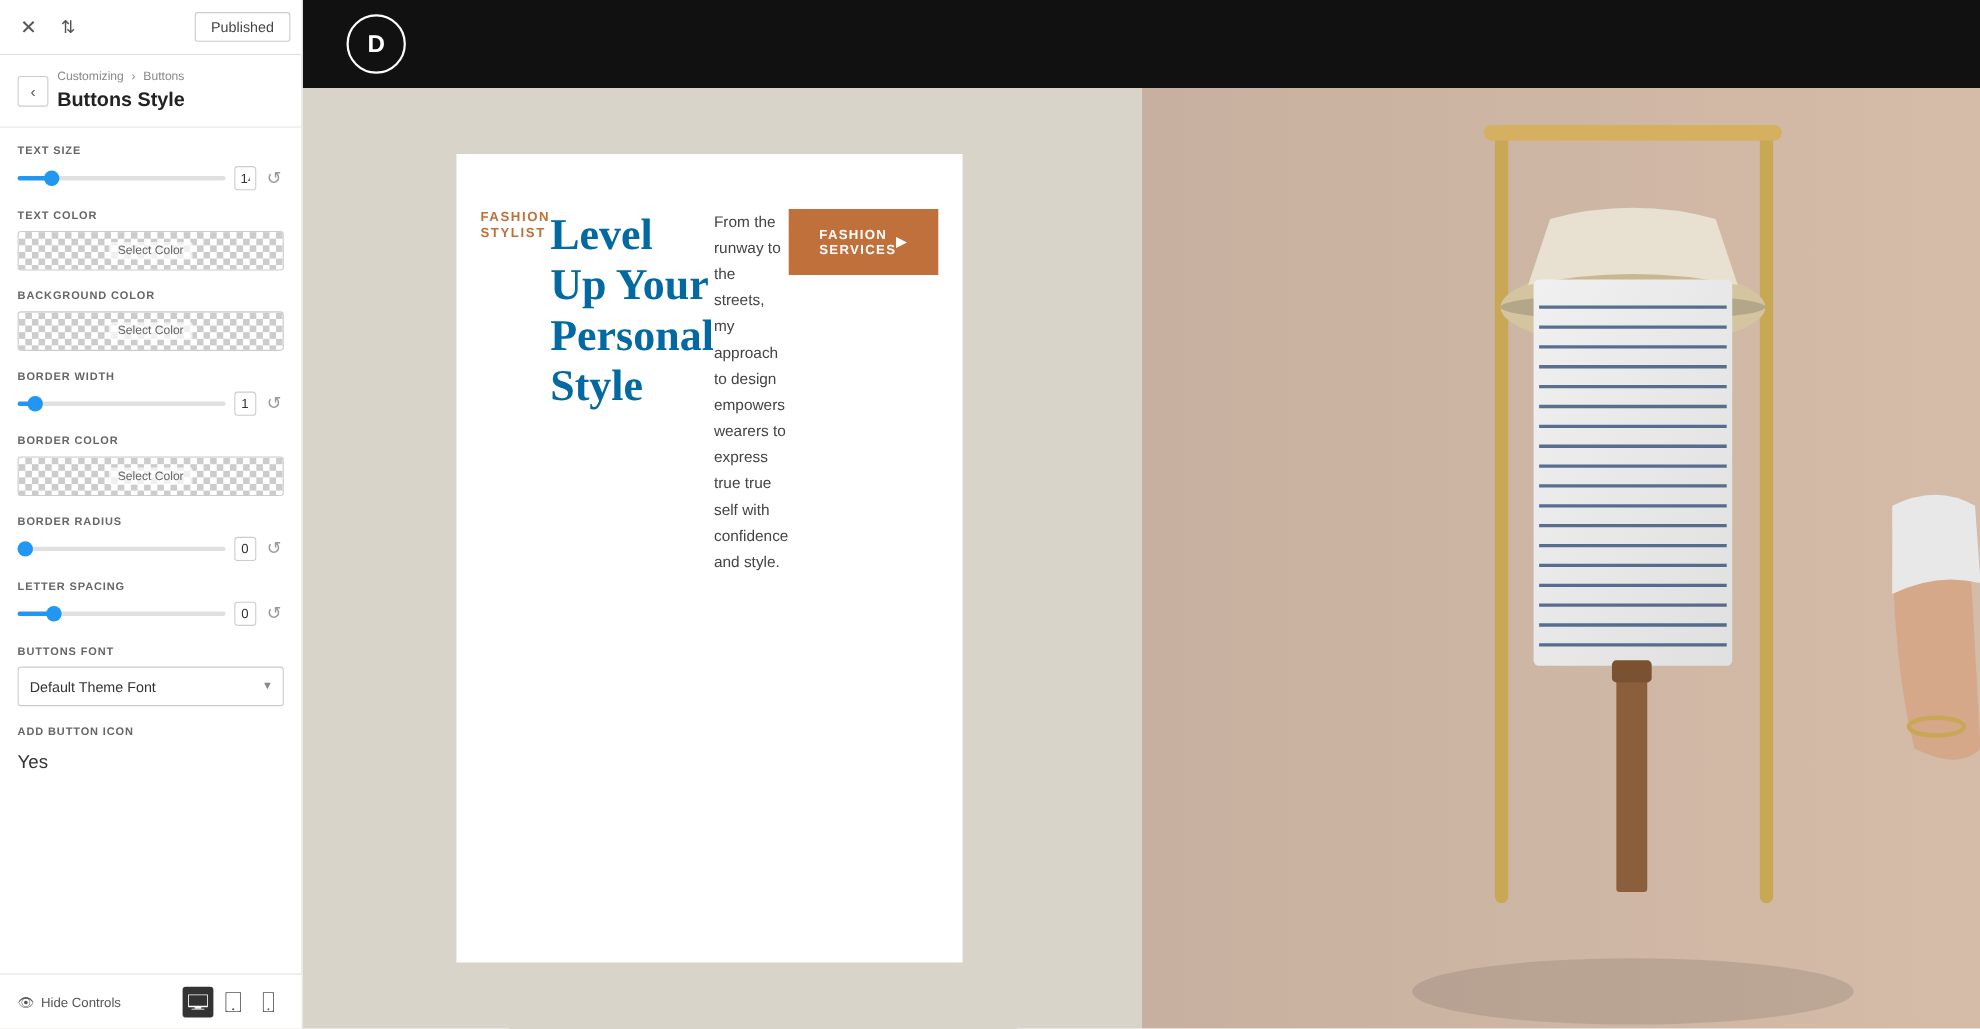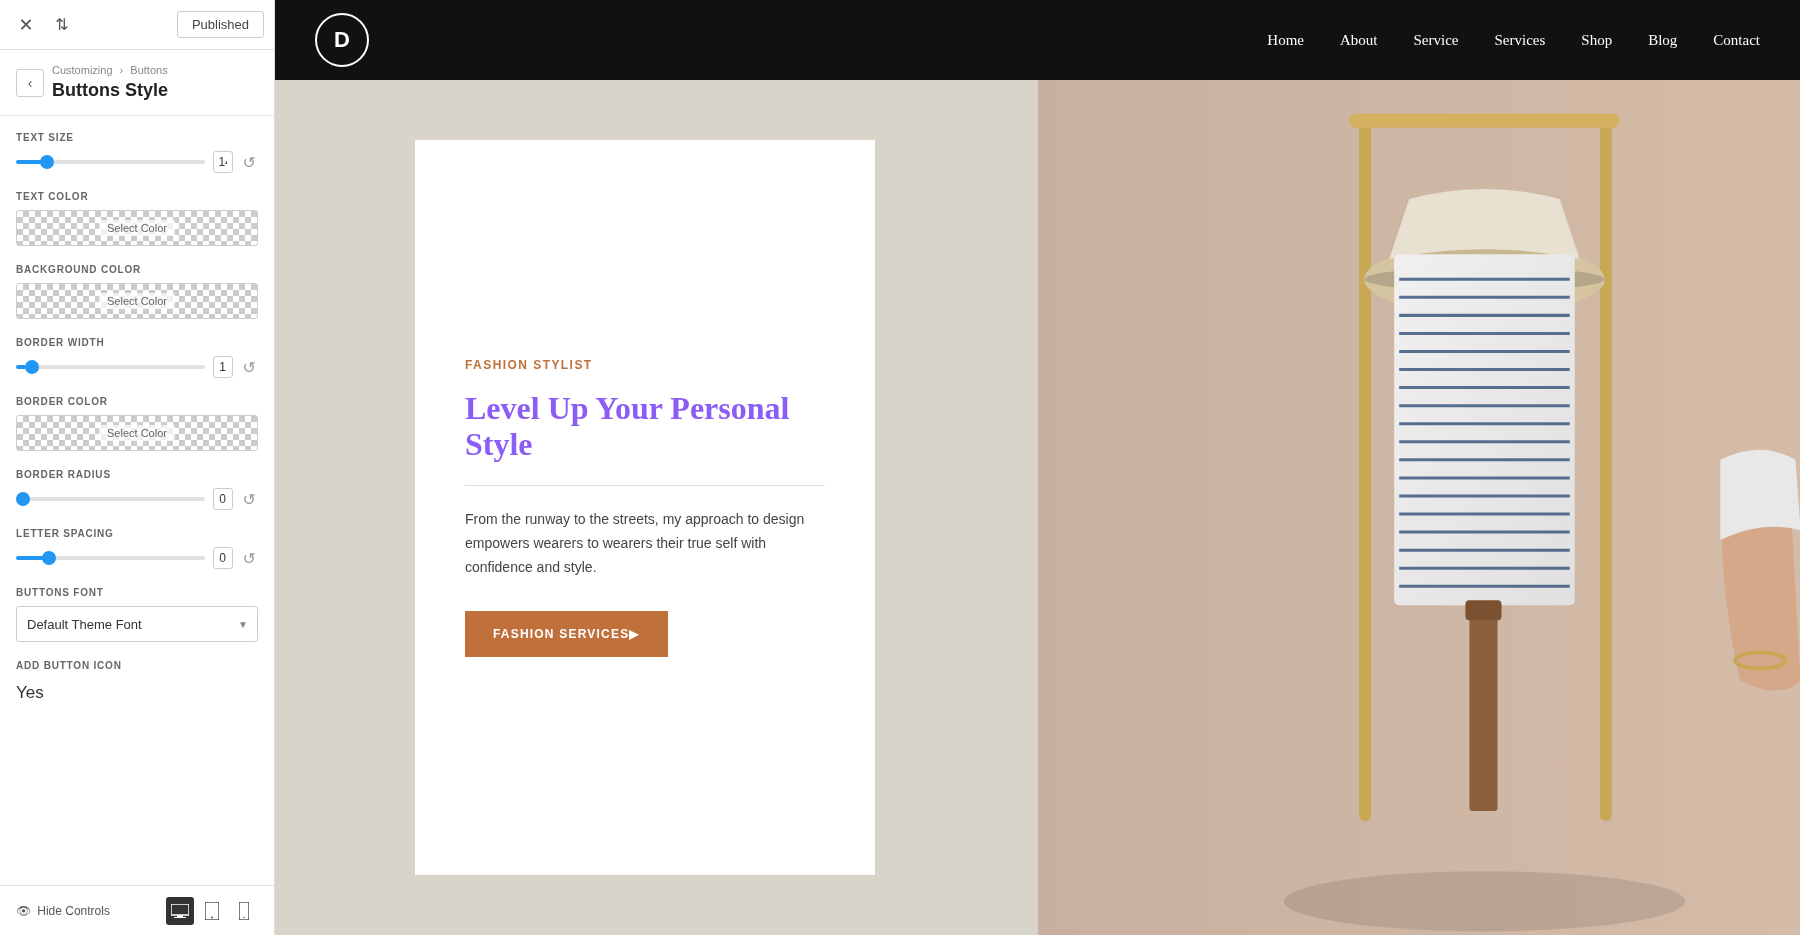--- a/index.html
+++ b/index.html
@@ -300,38 +300,38 @@
       align-items: stretch;
     }
 
     
     .hero-card {
       background: #fff;
       margin: 60px 0 60px 140px;
       padding: 50px 50px 50px 50px;
       flex: 1;
       display: flex;
-      flex-direction: column;
+      flex-direction: row;
       justify-content: center;
       max-width: 460px;
     }
 
     .hero-subtitle {
       font-size: 12px;
       font-weight: 700;
       letter-spacing: 0.12em;
       color: #c0703a;
       text-transform: uppercase;
       margin-bottom: 18px;
     }
     .hero-title {
       font-family: Georgia, 'Times New Roman', serif;
-      font-size: 32px;
+      font-size: 40px;
       line-height: 1.15;
-      color: #8b5cf6;
+      color: #0369a1;
       margin-bottom: 22px;
     }
     .hero-divider {
       width: 100%;
       height: 1px;
       background: #ddd;
       margin-bottom: 22px;
     }
     .hero-body {
       font-size: 14px;
@@ -518,40 +518,31 @@
     </div>
   </div>
 </div>
 
 <div class="preview-area">
 
   <nav class="preview-nav">
     <div class="nav-logo">
       <span>D</span>
     </div>
-    <div class="nav-links">
-      <a class="nav-link">Home</a>
-      <a class="nav-link">About</a>
-      <a class="nav-link">Service</a>
-      <a class="nav-link">Services</a>
-      <a class="nav-link">Shop</a>
-      <a class="nav-link">Blog</a>
-      <a class="nav-link">Contact</a>
-    </div>
   </nav>
 
   <div class="preview-content">
     <div class="hero-section">
 
       <div class="hero-left">
         <div class="hero-card">
           <div class="hero-subtitle">FASHION STYLIST</div>
           <h1 class="hero-title">Level Up Your Personal Style</h1>
           <div class="hero-divider"></div>
-          <p class="hero-body">From the runway to the streets, my approach to design empowers wearers to wearers their true self with confidence and style.</p>
+          <p class="hero-body">From the runway to the streets, my approach to design empowers wearers to express true true self with confidence and style.</p>
           <a class="hero-cta">
             <span>FASHION SERVICES</span>
             <span>▶</span>
           </a>
         </div>
       </div>
 
       <div class="hero-right">
         <div class="hero-image-bg">
           

